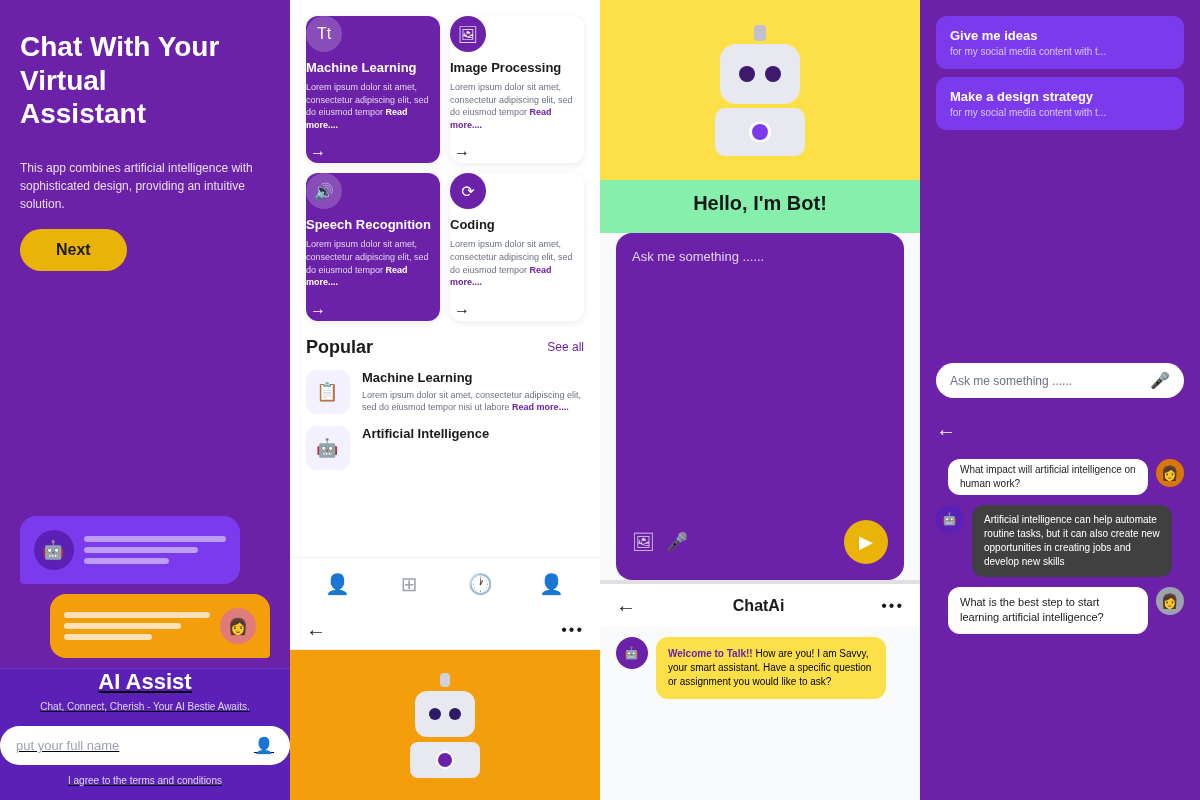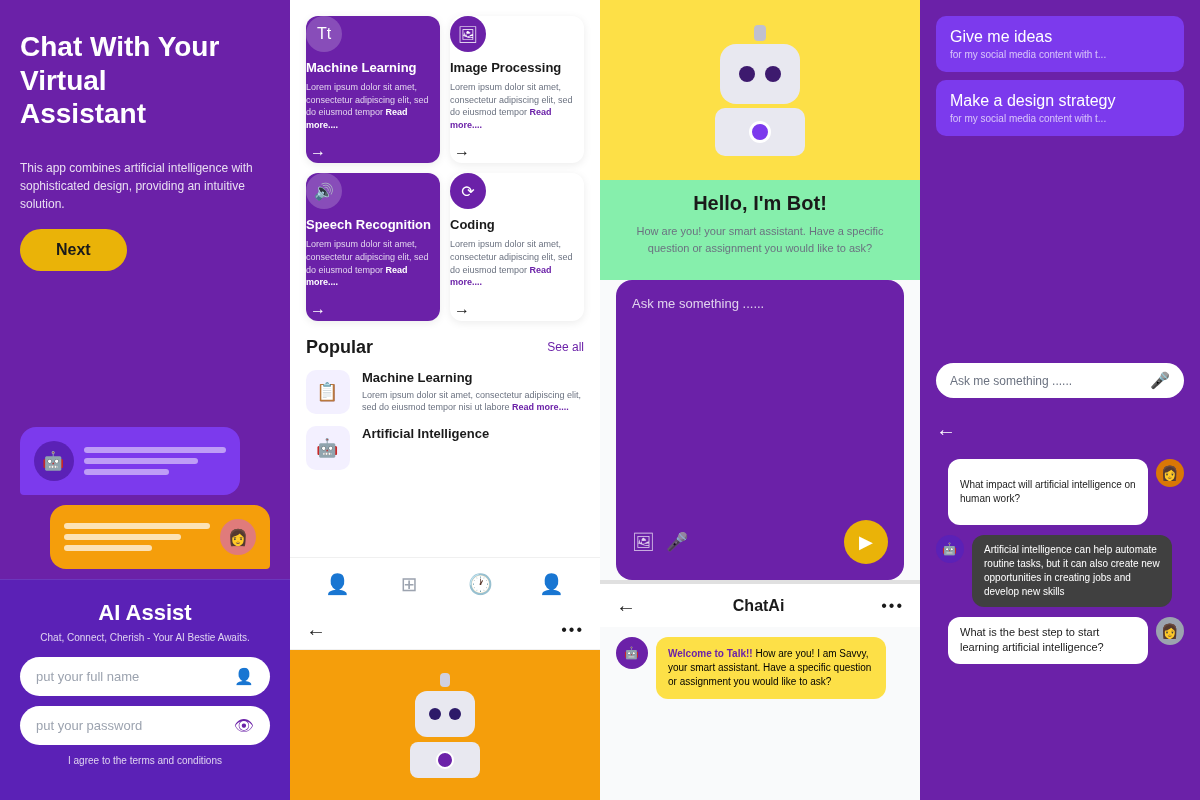--- a/index.html
+++ b/index.html
@@ -110,22 +110,22 @@
       display: flex;
       align-items: center;
       justify-content: center;
       font-size: 16px;
       flex-shrink: 0;
     }
 
     
     .ai-assist-section {
       background: #5B21B6;
-      padding: 20px;
       border-top: 1px solid rgba(255,255,255,0.1);
+      text-decoration: underline;
     }
     .ai-assist-section h2 {
       color: white;
       font-size: 22px;
       font-weight: 800;
       text-align: center;
       margin-bottom: 6px;
     }
     .ai-assist-section p {
       color: rgba(255,255,255,0.8);
@@ -444,22 +444,22 @@
     }
     .suggestion-card {
       background: #7C3AED;
       border-radius: 10px;
       padding: 12px 14px;
       margin-bottom: 8px;
       cursor: pointer;
     }
     .suggestion-title {
       color: white;
-      font-size: 16px;
-      font-weight: 400;
+      font-size: 13px;
+      font-weight: 700;
       margin-bottom: 3px;
     }
     .suggestion-sub {
       color: rgba(255,255,255,0.7);
       font-size: 10px;
     }
     .ask-input-row {
       display: flex;
       align-items: center;
       background: white;
@@ -520,24 +520,20 @@
       <div class="user-avatar">👩</div>
     </div>
   </div>
 
   <div class="ai-assist-section">
     <h2>AI Assist</h2>
     <p>Chat, Connect, Cherish - Your AI Bestie Awaits.</p>
     <div class="input-field">
       <span>put your full name</span>
       <span class="icon">👤</span>
-    </div>
-    <div class="input-field">
-      <span>put your password</span>
-      <span class="icon">👁</span>
     </div>
     <p class="terms-text">I agree to the terms and conditions</p>
   </div>
 </div>
 
 <div class="panel-2">
   <div class="panel-2-top">
     <div class="features-grid">
 
       <div class="feature-card purple-card">
@@ -635,21 +631,20 @@
           </div>
         </div>
         <div style="width:90px;height:48px;background:#E8E8F0;border-radius:10px;margin-top:4px;display:flex;align-items:center;justify-content:center;">
           <div style="width:22px;height:22px;background:#7C3AED;border-radius:50%;border:3px solid white;"></div>
         </div>
       </div>
     </div>
 
     <div class="bot-hero">
       <h2 style="margin-top:12px;">Hello, I'm Bot!</h2>
-      <p>How are you! your smart assistant. Have a specific question or assignment you would like to ask?</p>
     </div>
 
     <div class="ask-box">
       <p class="ask-placeholder">Ask me something ......</p>
       <div class="ask-actions">
         <div class="ask-icons">
           <span class="ask-icon">🖼</span>
           <span class="ask-icon">🎤</span>
         </div>
         <div class="send-btn">▶</div>
@@ -692,21 +687,21 @@
     <span class="mic-icon">🎤</span>
   </div>
 
   <div class="back-row">
     <span style="color:white;font-size:20px;cursor:pointer;">←</span>
   </div>
 
   <div class="chat-history">
 
     <div style="display:flex;gap:8px;align-items:flex-start;justify-content:flex-end;">
-      <div style="background:white;border-radius:12px;padding:19px 12px;font-size:10px;color:#1a1a1a;max-width:200px;line-height:1.4;">What impact will artificial intelligence on human work?</div>
+      <div style="background:white;border-radius:12px;padding:4px 12px;font-size:10px;color:#1a1a1a;max-width:200px;line-height:1.4;">What impact will artificial intelligence on human work?</div>
       <div style="width:28px;height:28px;border-radius:50%;background:#D97706;display:flex;align-items:center;justify-content:center;font-size:14px;flex-shrink:0;">👩</div>
     </div>
 
     <div style="display:flex;gap:8px;align-items:flex-start;">
       <div style="width:28px;height:28px;border-radius:50%;background:#5B21B6;display:flex;align-items:center;justify-content:center;font-size:12px;flex-shrink:0;">🤖</div>
       <div style="background:#404040;border-radius:12px;padding:8px 12px;font-size:10px;color:white;max-width:200px;line-height:1.4;">Artificial intelligence can help automate routine tasks, but it can also create new opportunities in creating jobs and develop new skills</div>
     </div>
 
     <div style="display:flex;gap:8px;align-items:flex-start;justify-content:flex-end;">
       <div style="background:white;border-radius:12px;padding:8px 12px;font-size:11px;color:#1a1a1a;max-width:200px;line-height:1.4;">What is the best step to start learning artificial intelligence?</div>

